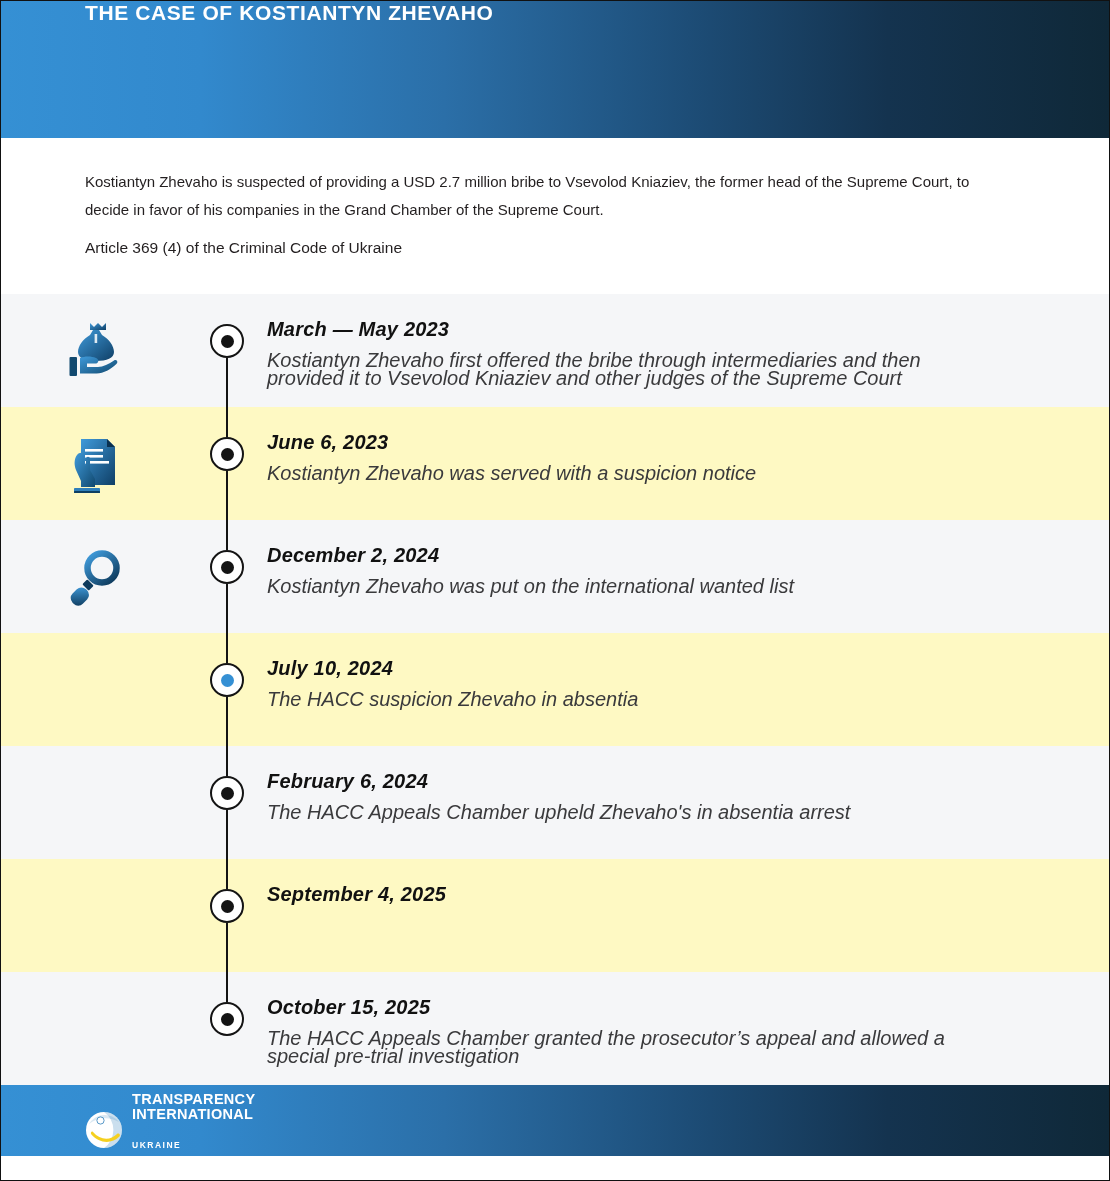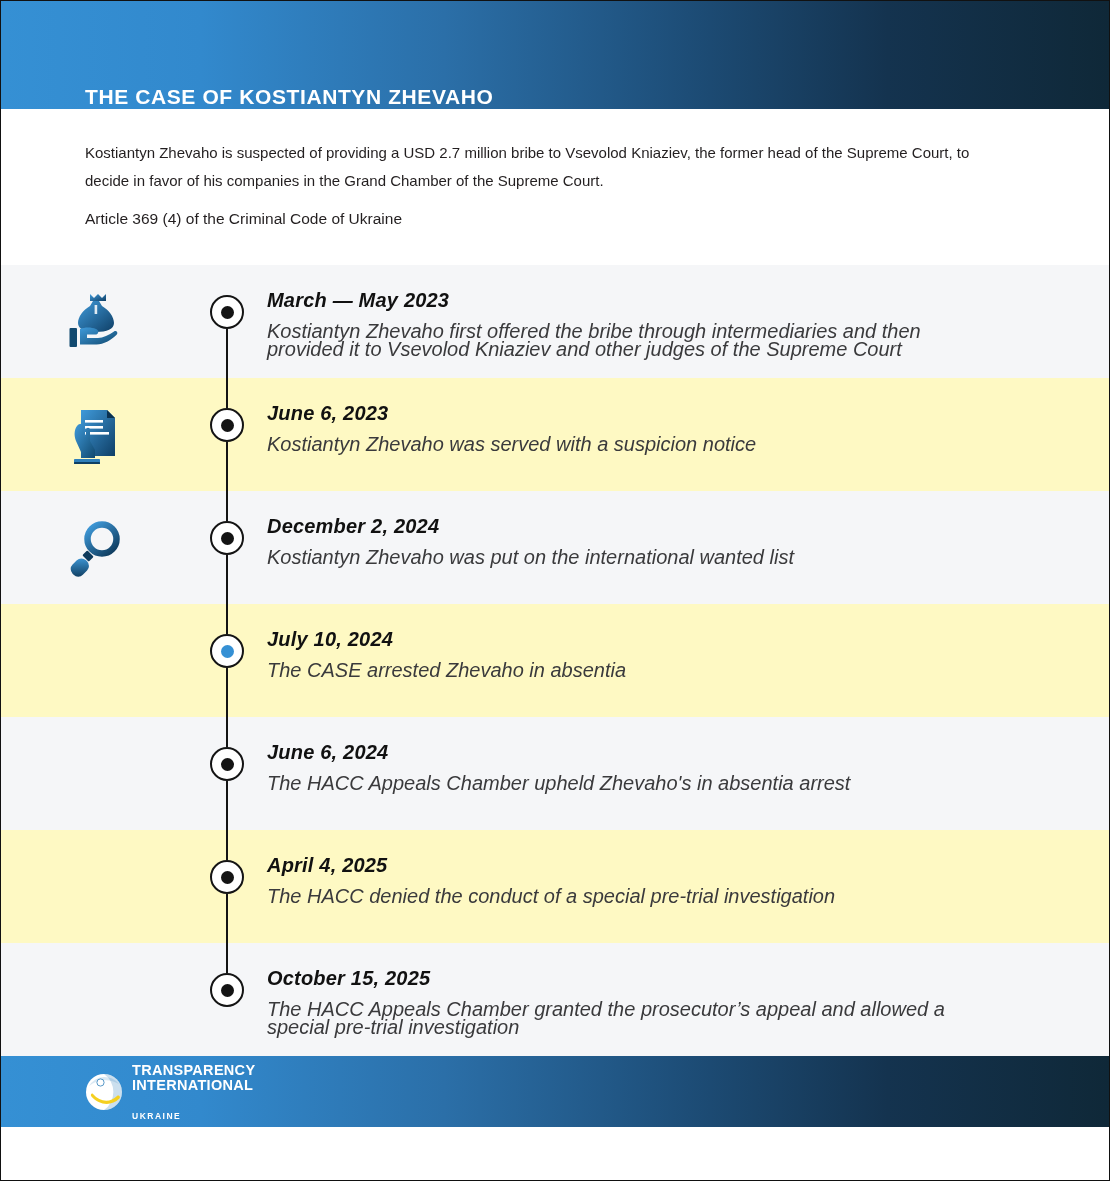--- a/index.html
+++ b/index.html
@@ -16,24 +16,24 @@
     width: 1110px;
     height: 1181px;
     background: #ffffff;
     border: 1px solid #111111;
     overflow: hidden;
   }
 
   
   .header {
     position: relative;
-    height: 108px;
+    height: 137px;
     background: linear-gradient(90deg, #3590d4 0%, #3289cd 18%, #2b6fa8 40%, #1d4d77 62%, #14334f 80%, #0f2838 100%);
     display: flex;
-    align-items: flex-end;
+    align-items: flex-start;
   }
   .header-accent {
     position: absolute;
     left: 0; top: 0; bottom: 0;
     width: 8px;
     background: #3590d4;
   }
   .header-title {
     margin-left: 84px;
     color: #ffffff;
@@ -148,21 +148,21 @@
   
   .footer {
     height: 71px;
     background: linear-gradient(90deg, #3590d4 0%, #3289cd 18%, #2b6fa8 40%, #1d4d77 62%, #14334f 80%, #0f2838 100%);
     display: flex;
     align-items: center;
   }
   .footer-logo {
     margin-left: 84px;
     display: flex;
-    align-items: center;
+    align-items: flex-end;
     gap: 9px;
   }
   .logo-mark { width: 38px; height: 38px; }
   .logo-mark svg { width: 100%; height: 100%; display: block; }
   .logo-text { color: #ffffff; line-height: 1; }
   .logo-line1, .logo-line2 {
     font-size: 14.5px;
     font-weight: bold;
     letter-spacing: 0.3px;
     display: block;
@@ -302,51 +302,50 @@
       <div class="col-icon"></div>
       <div class="col-marker">
         <div class="line-up"></div>
         <div class="marker highlight">
           <div class="dot"></div>
         </div>
         <div class="line-down"></div>
       </div>
       <div class="col-text">
         <div class="date">July 10, 2024</div>
-        <div class="desc">The CASE arrested Zhevaho in absentia</div>
+        <div class="desc">The HACC suspicion Zhevaho in absentia</div>
       </div>
     </div>
 
     <div class="row shade">
       <div class="col-icon"></div>
       <div class="col-marker">
         <div class="line-up"></div>
         <div class="marker">
           <div class="dot"></div>
         </div>
         <div class="line-down"></div>
       </div>
       <div class="col-text">
-        <div class="date">June 6, 2024</div>
+        <div class="date">February 6, 2024</div>
         <div class="desc">The HACC Appeals Chamber upheld Zhevaho's in absentia arrest</div>
       </div>
     </div>
 
     <div class="row plain">
       <div class="col-icon"></div>
       <div class="col-marker">
         <div class="line-up"></div>
         <div class="marker">
           <div class="dot"></div>
         </div>
         <div class="line-down"></div>
       </div>
       <div class="col-text">
-        <div class="date">April 4, 2025</div>
-        <div class="desc">The HACC denied the conduct of a special pre-trial investigation</div>
+        <div class="date">September 4, 2025</div>
       </div>
     </div>
 
     <div class="row shade last">
       <div class="col-icon"></div>
       <div class="col-marker">
         <div class="line-up"></div>
         <div class="marker">
           <div class="dot"></div>
         </div>

